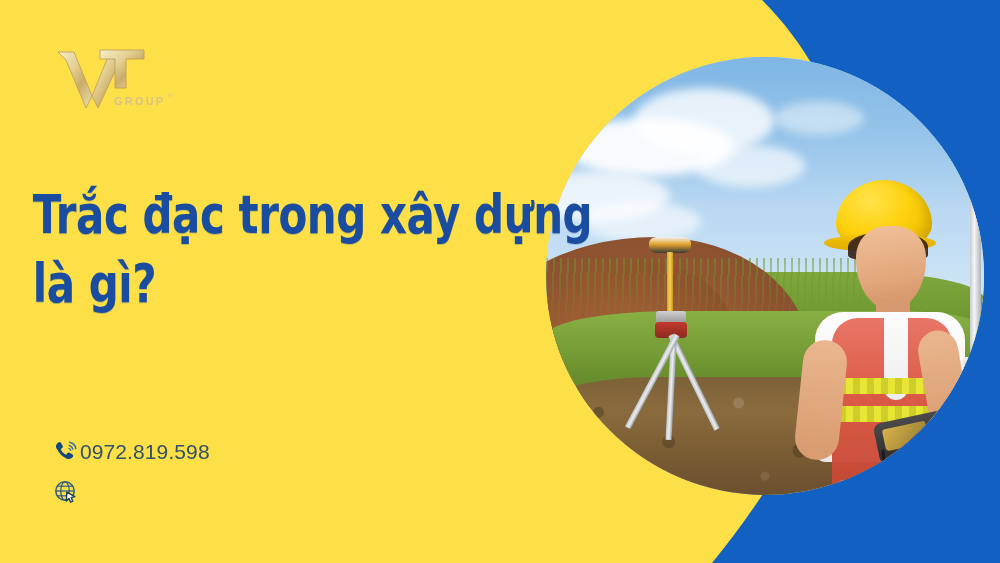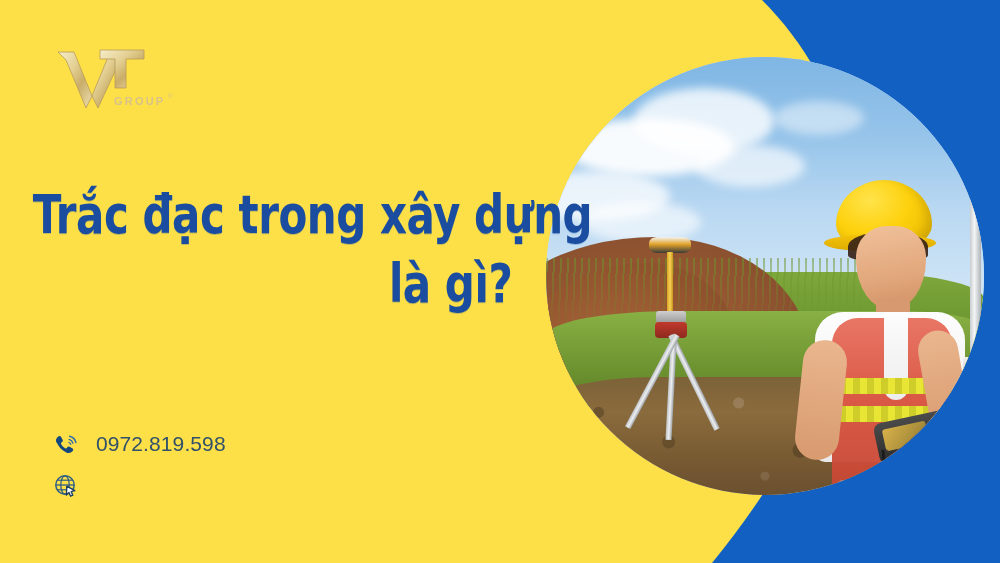--- a/index.html
+++ b/index.html
@@ -242,21 +242,21 @@
     z-index:5;
   }
   .logo svg { display:block; }
 
   
   .headline {
     position:absolute;
     left:0; top:186px;
     width:545px;
     z-index:5;
-    text-align:right;
+    text-align:left;
   }
   .headline .hl {
     display:block;
     color:#1a4da0;
     font-family:"Liberation Sans Narrow","DejaVu Sans Condensed","Liberation Sans", sans-serif;
     font-weight:bold;
     font-size:53px;
     line-height:1.08;
     letter-spacing:-0.5px;
     transform:scaleX(0.88);
@@ -267,21 +267,22 @@
   .headline .hl2 { margin-top:12px; }
 
   
   .contact {
     position:absolute;
     left:52px; top:432px;
     z-index:5;
   }
   .contact-row {
     display:flex;
-    gap:16px;
+    align-items:center;
+    gap:0;
     height:40px;
   }
   .contact-row .ic {
     width:28px; height:28px;
     display:flex; align-items:center; justify-content:center;
     flex:0 0 28px;
   }
   .contact-row .txt {
     color:#31506a;
     font-size:21px;

